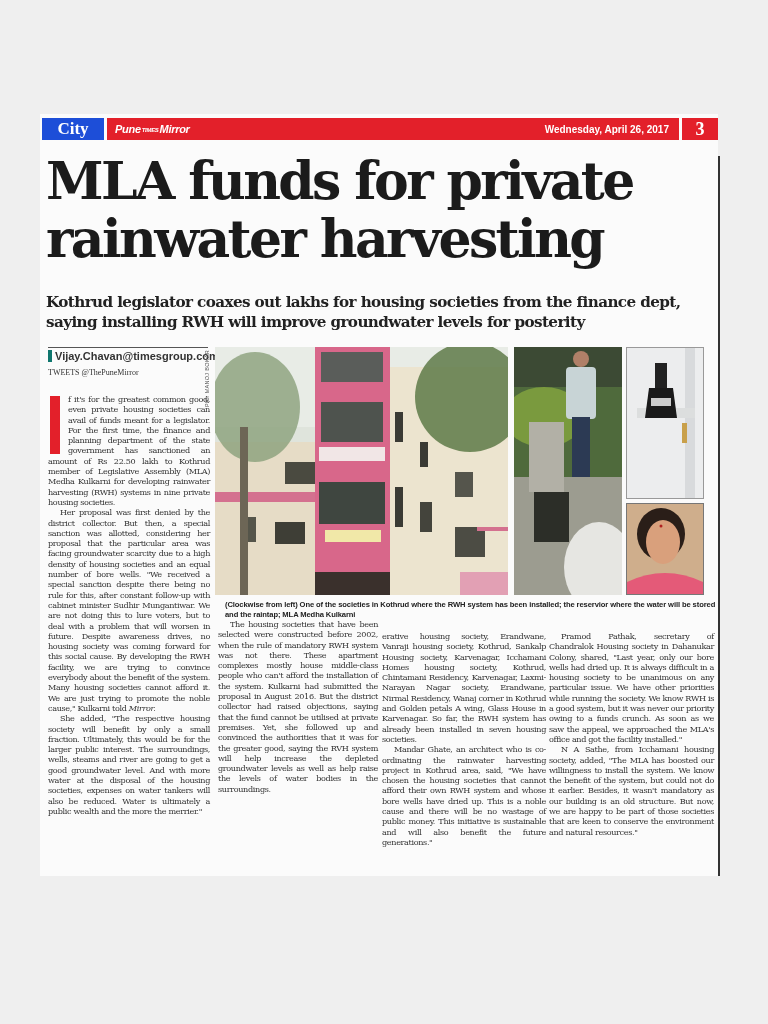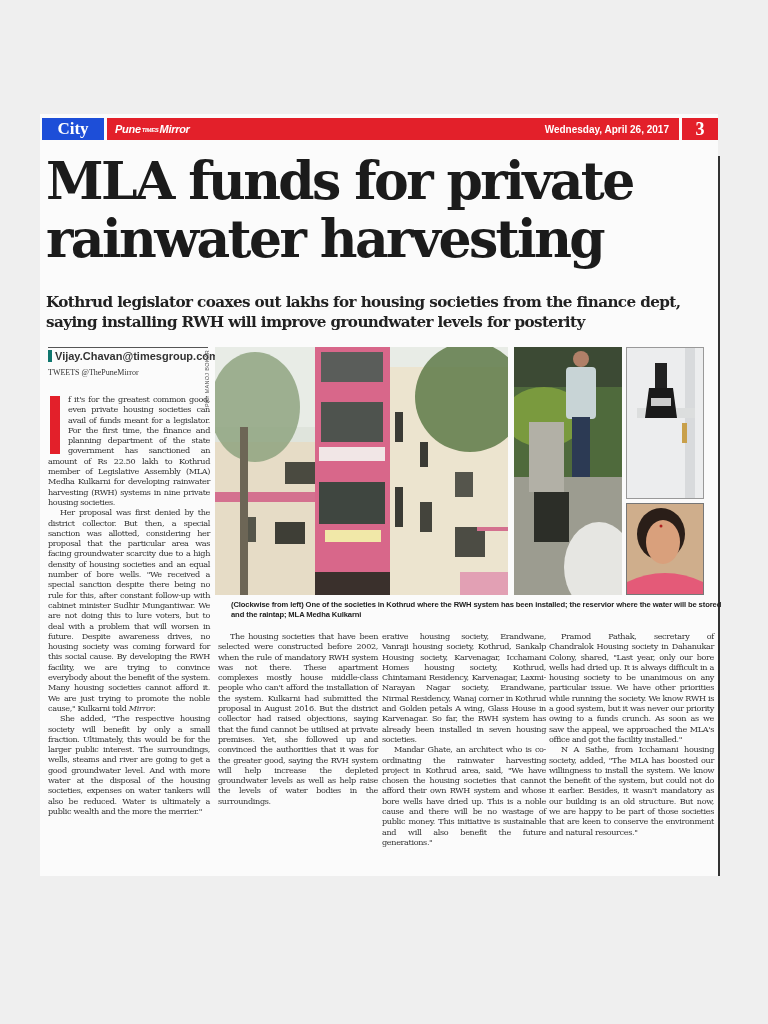--- a/index.html
+++ b/index.html
@@ -84,21 +84,21 @@
     position: absolute;
     font-family: "DejaVu Serif", serif;
     font-size: 8.1px; line-height: 10.3px;
     letter-spacing: -0.35px;
     text-align: justify;
     color: #333;
   }
   .col p { margin: 0; text-indent: 12px; }
   .col p.first { text-indent: 0; }
   .col1 { left: 8px; top: 280px; width: 162px; }
-  .col2 { left: 178px; top: 517px; width: 160px; }
+  .col2 { left: 178px; top: 505px; width: 160px; }
   .col3 { left: 342px; top: 517px; width: 164px; }
   .col4 { left: 509px; top: 517px; width: 165px; }
   .dropcap {
     float: left; width: 10px; height: 58px;
     background: #e3202a; margin: 2px 8px 0 2px;
   }
   .col1 .lead { text-indent: 0; }
   em { font-style: italic; }
   
   .photo-credit {
@@ -106,21 +106,21 @@
     writing-mode: vertical-rl; transform: rotate(180deg);
     font-family: "Liberation Sans", sans-serif; font-size: 5.5px; color: #555;
     letter-spacing: 0.3px;
   }
   .photo { position: absolute; overflow: hidden; }
   .photo-building { left: 175px; top: 233px; width: 293px; height: 248px; background: #cfd6c8; }
   .photo-reservoir { left: 474px; top: 233px; width: 108px; height: 248px; background: #6c7a5b; }
   .photo-raintap { left: 586px; top: 233px; width: 78px; height: 152px; background: #e8e9ea; border: 1px solid #999; box-sizing: border-box; }
   .photo-mla { left: 586px; top: 389px; width: 78px; height: 92px; background: #c8a98a; border: 1px solid #777; box-sizing: border-box; }
   .caption {
-    position: absolute; left: 191px; top: 486px; width: 495px;
+    position: absolute; left: 185px; top: 486px; width: 495px;
     font-family: "Liberation Sans", sans-serif; font-weight: bold;
     font-size: 7.6px; line-height: 10px; color: #222; letter-spacing: -0.1px;
   }
 </style>
 </head>
 <body>
 
 <div class="clip">
 
   <div class="masthead">

